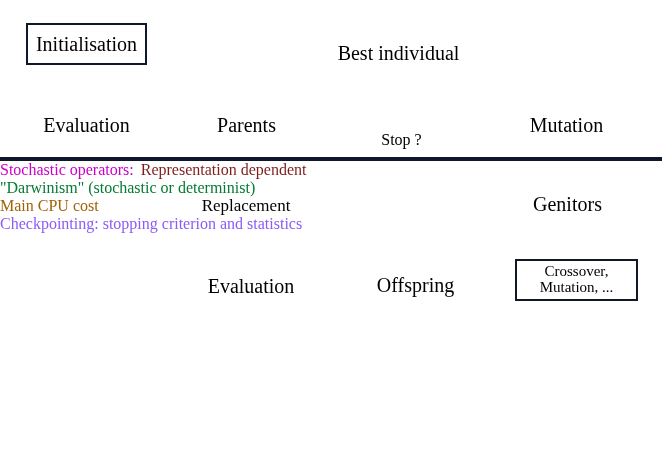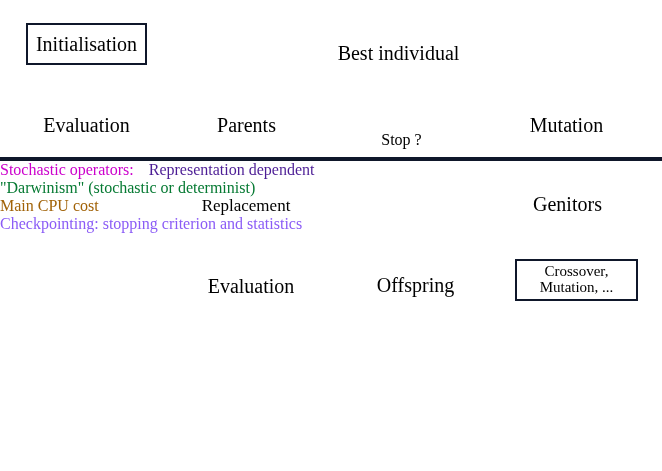--- a/index.html
+++ b/index.html
@@ -135,21 +135,21 @@
 
   <div class="ln" style="left:246px;top:240px;width:1.5px;height:26px"></div>
   <div class="ah up" style="left:242px;top:226px"></div>
 
   <div class="ln" style="left:246px;top:159px;width:1.5px;height:26px"></div>
   <div class="ah up" style="left:242px;top:145px"></div>
 
   <div class="swatch hatch-magenta" style="top:346px"></div>
   <div class="legend-text" style="top:344px">
     <span style="color:#CC00CC">Stochastic operators:</span>
-    <span style="color:#4c1d95;margin-left:11px">Representation dependent</span>
+    <span style="color:#7f1d1d;margin-left:3px">Representation dependent</span>
   </div>
 
   <div class="swatch hatch-green" style="top:372px"></div>
   <div class="legend-text" style="top:370px;color:#067A33">
     <span>"Darwinism" (stochastic or determinist)</span>
   </div>
 
   <div class="swatch stripe-red" style="top:398px"></div>
   <div class="legend-text" style="top:396px;color:#a16207">
     <span>Main CPU cost</span>

